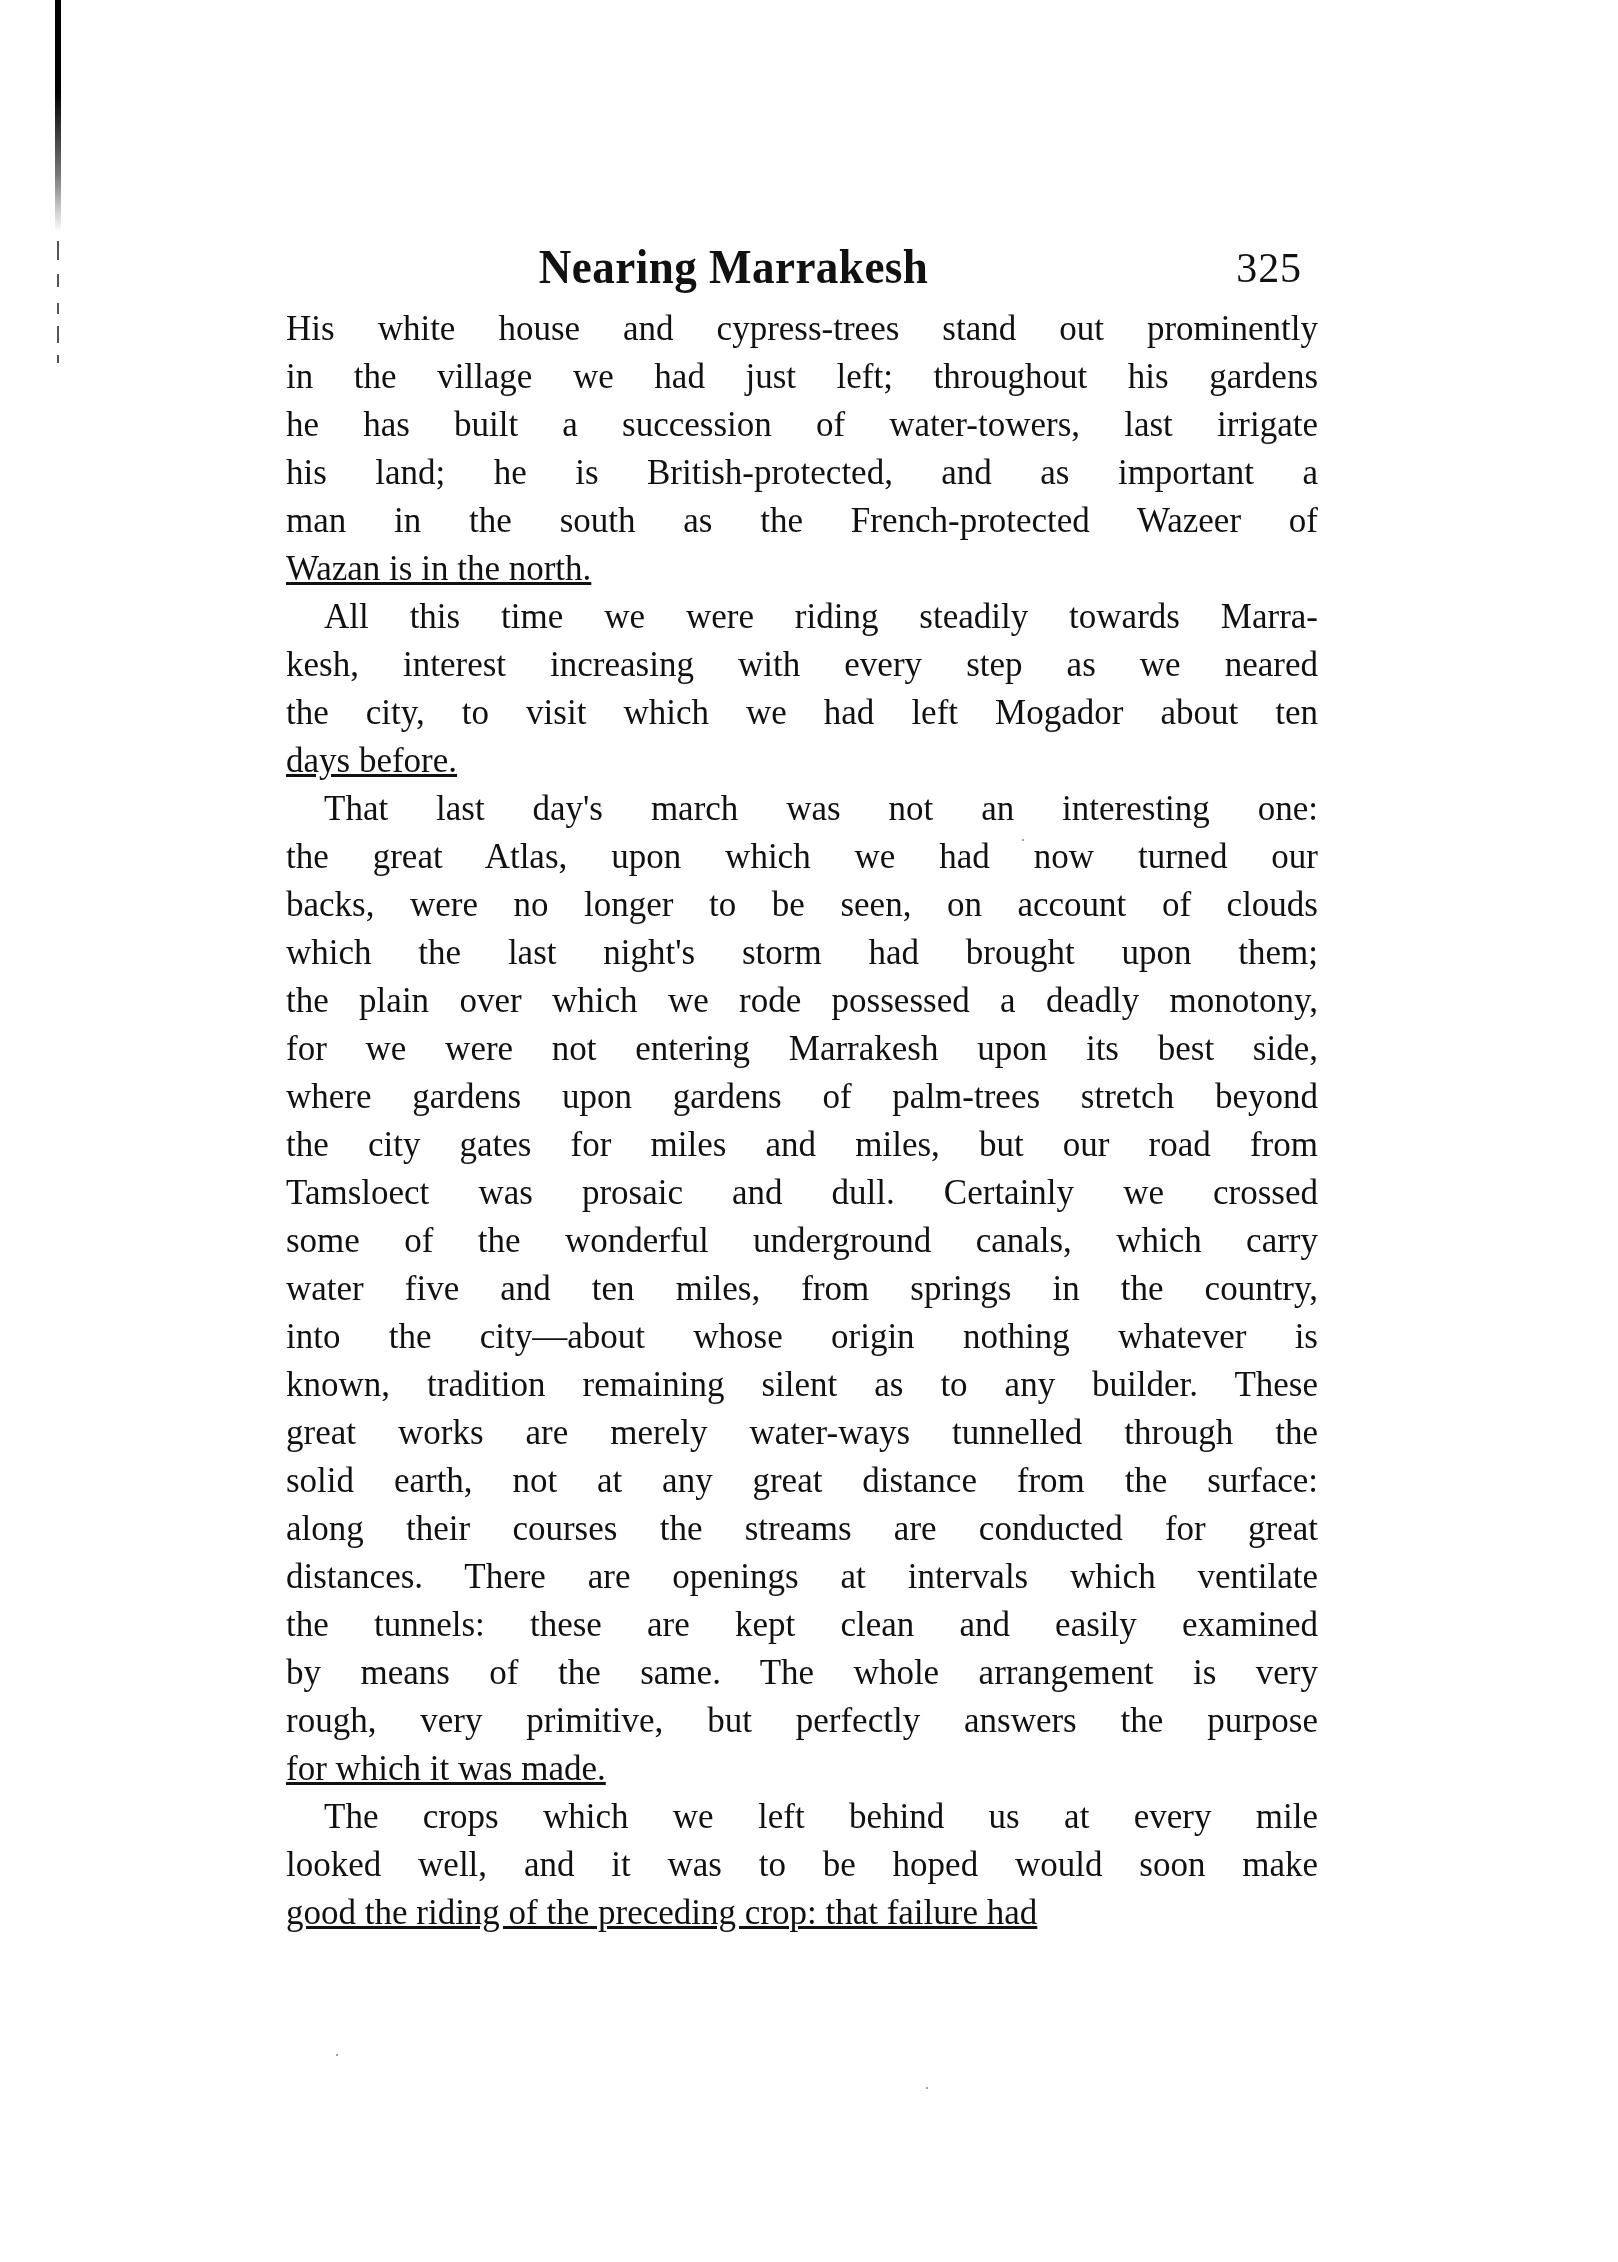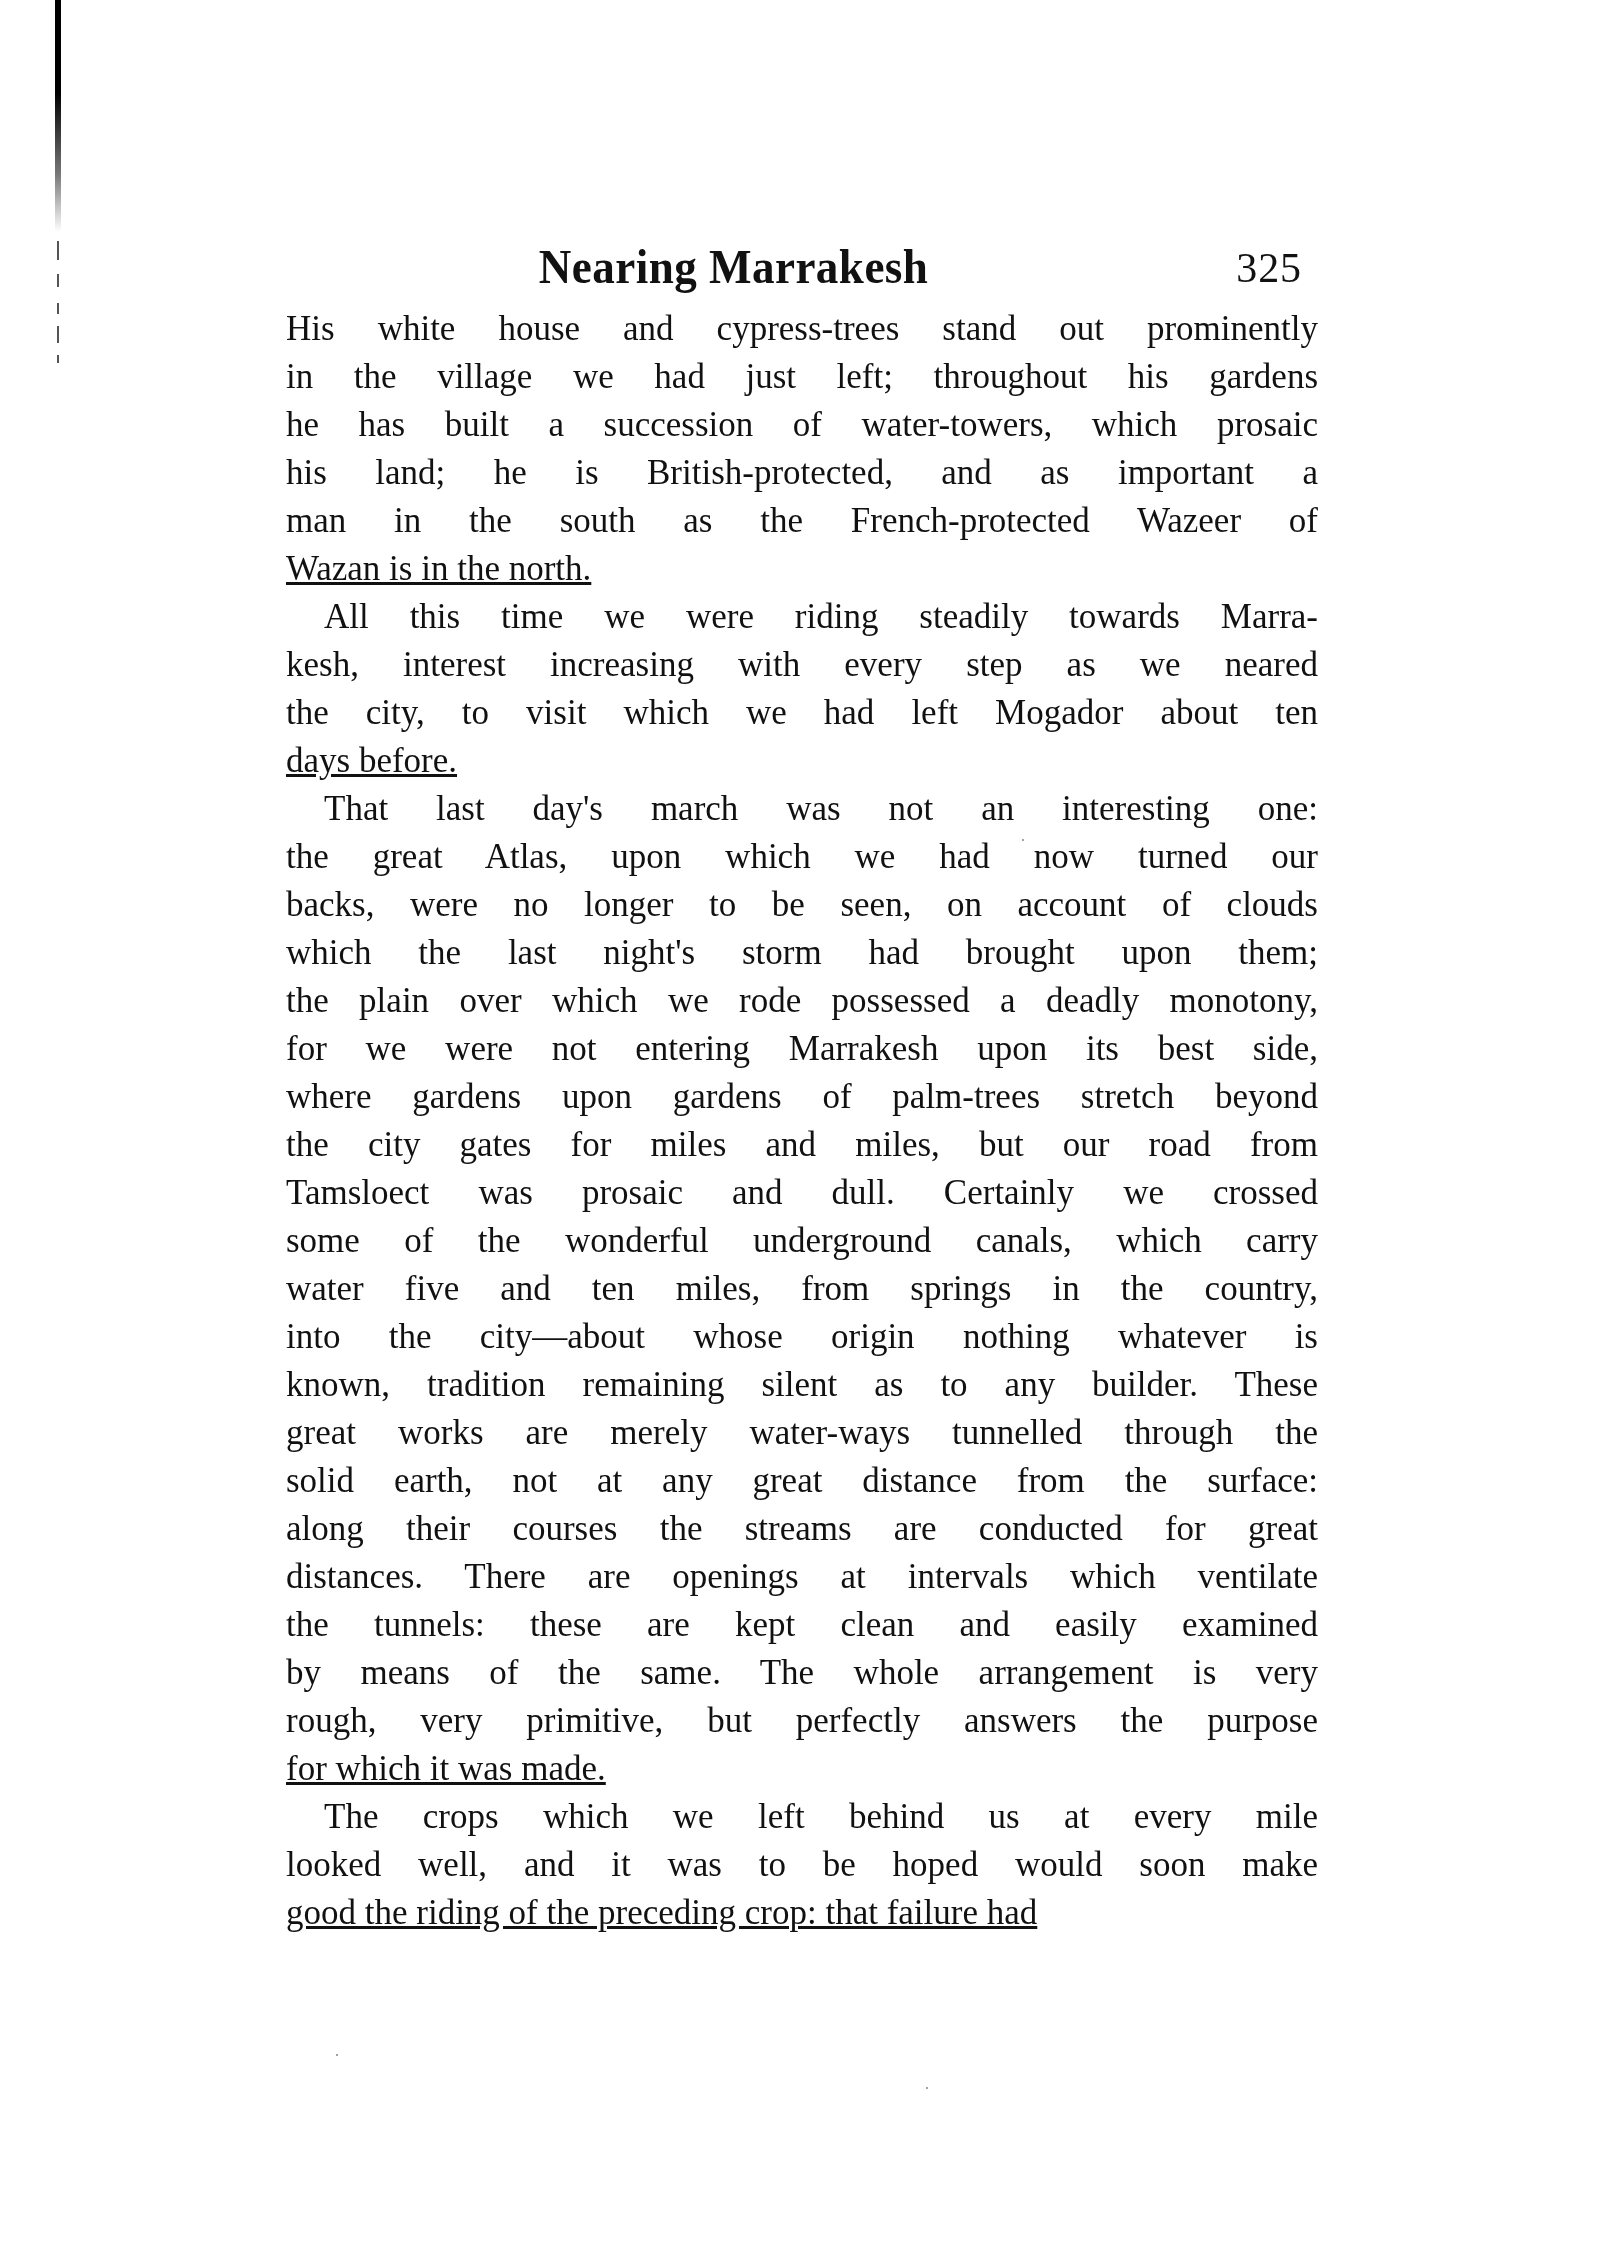--- a/index.html
+++ b/index.html
@@ -111,21 +111,21 @@
 
   <div class="running-head">
     <div class="running-title">Nearing Marrakesh</div>
     <div class="page-number">325</div>
   </div>
 
   <div class="body-text" id="body-text">
       <div>
         <span class="line">His white house and cypress-trees stand out prominently</span>
         <span class="line">in the village we had just left; throughout his gardens</span>
-        <span class="line">he has built a succession of water-towers, which prosaic</span>
+        <span class="line">he has built a succession of water-towers, last irrigate</span>
         <span class="line">his land; he is British-protected, and as important a</span>
         <span class="line">man in the south as the French-protected Wazeer of</span>
         <span class="line last">Wazan is in the north.</span>
       </div>
       <div>
         <span class="line indent">All this time we were riding steadily towards Marra-</span>
         <span class="line">kesh, interest increasing with every step as we neared</span>
         <span class="line">the city, to visit which we had left Mogador about ten</span>
         <span class="line last">days before.</span>
       </div>

